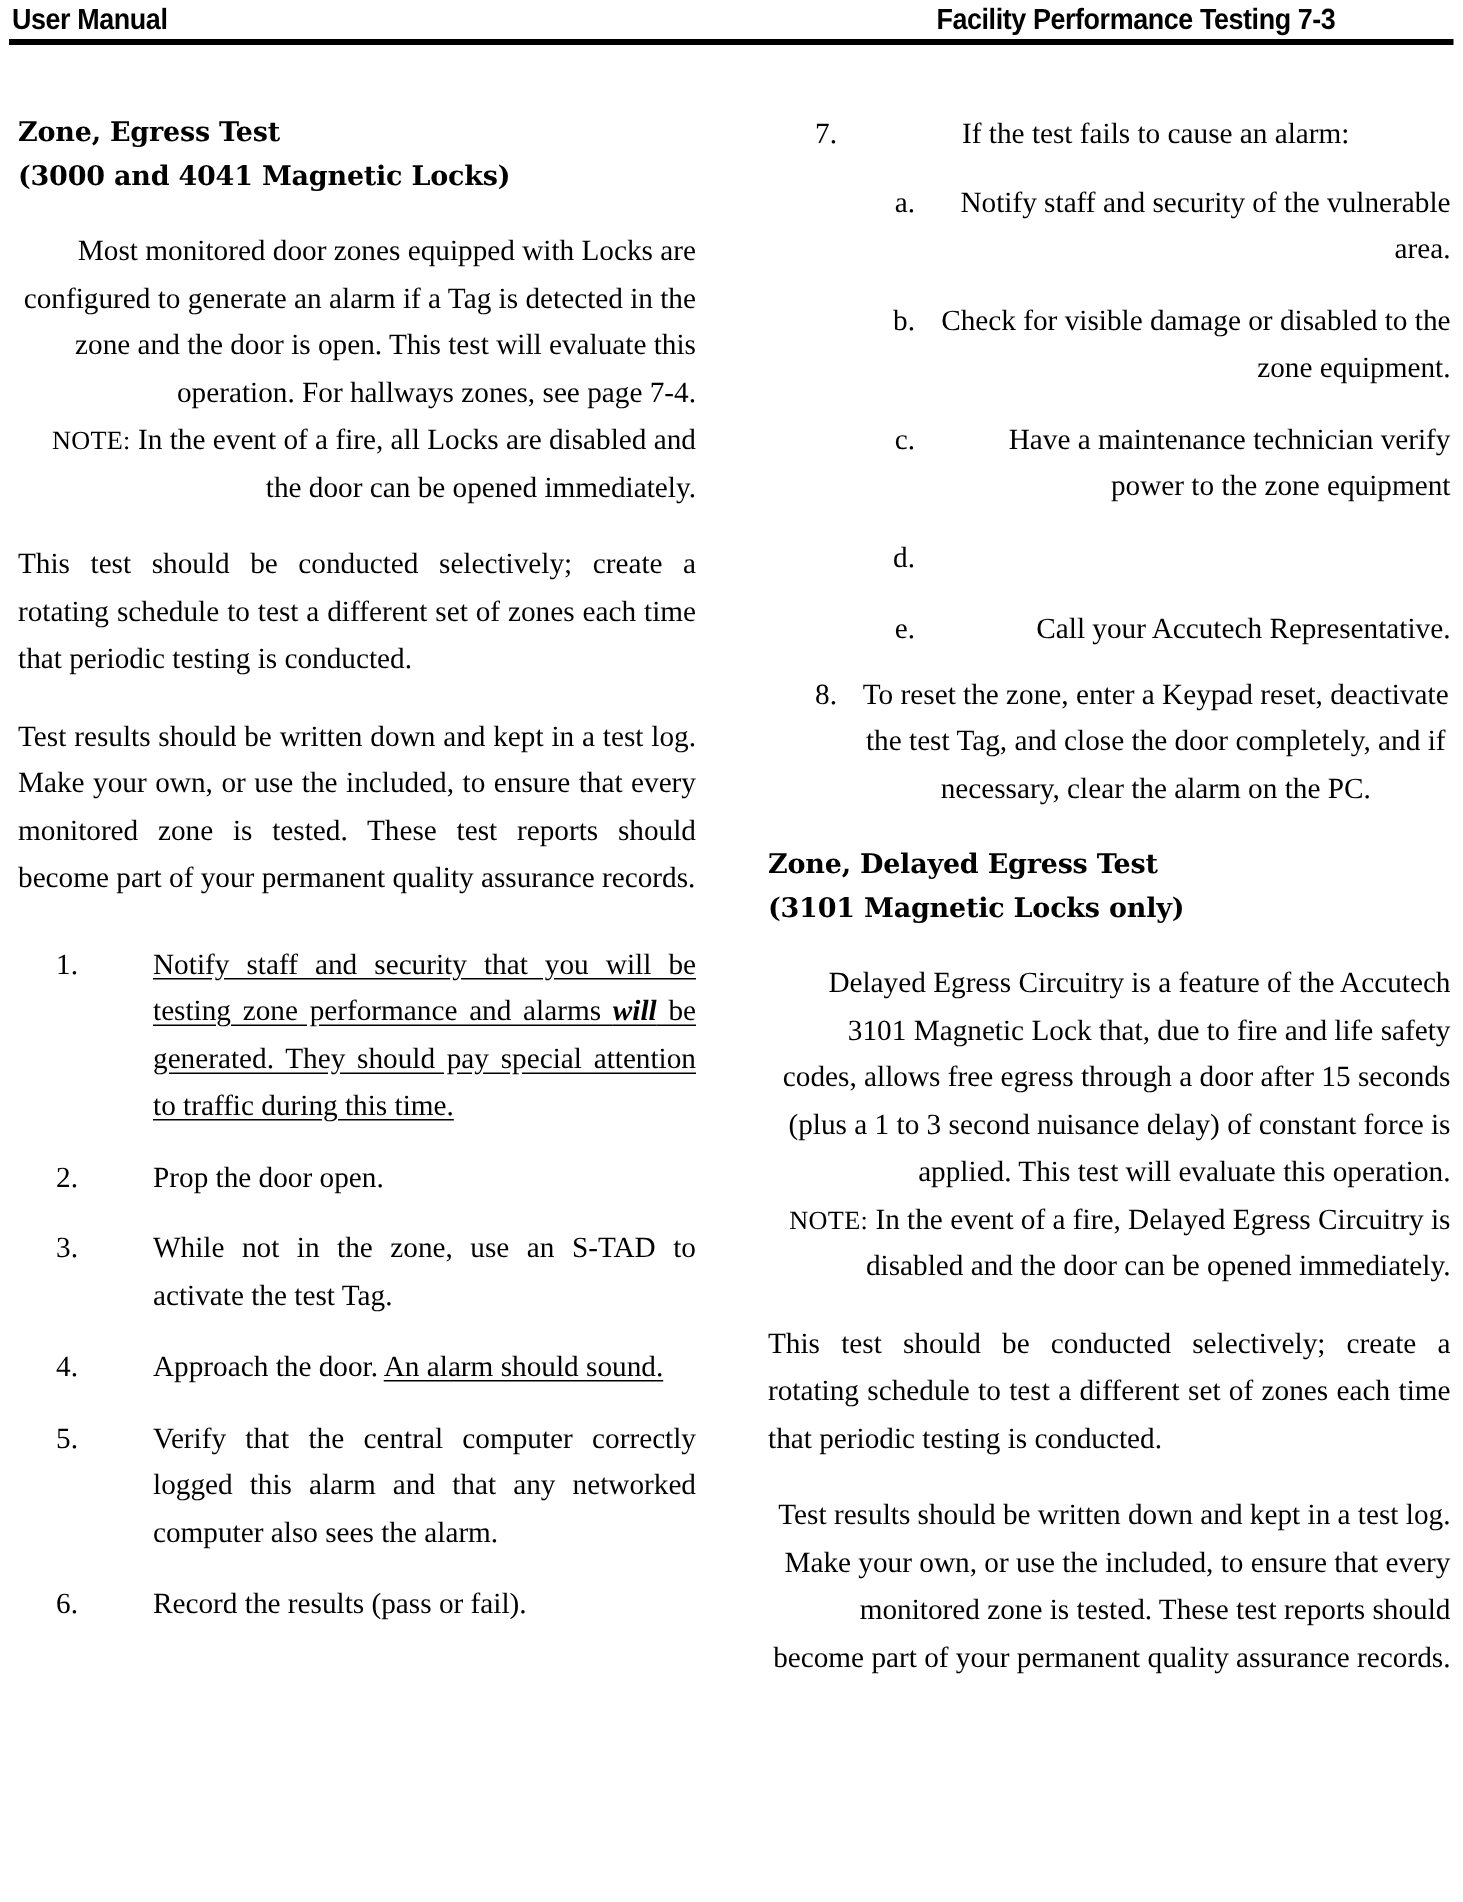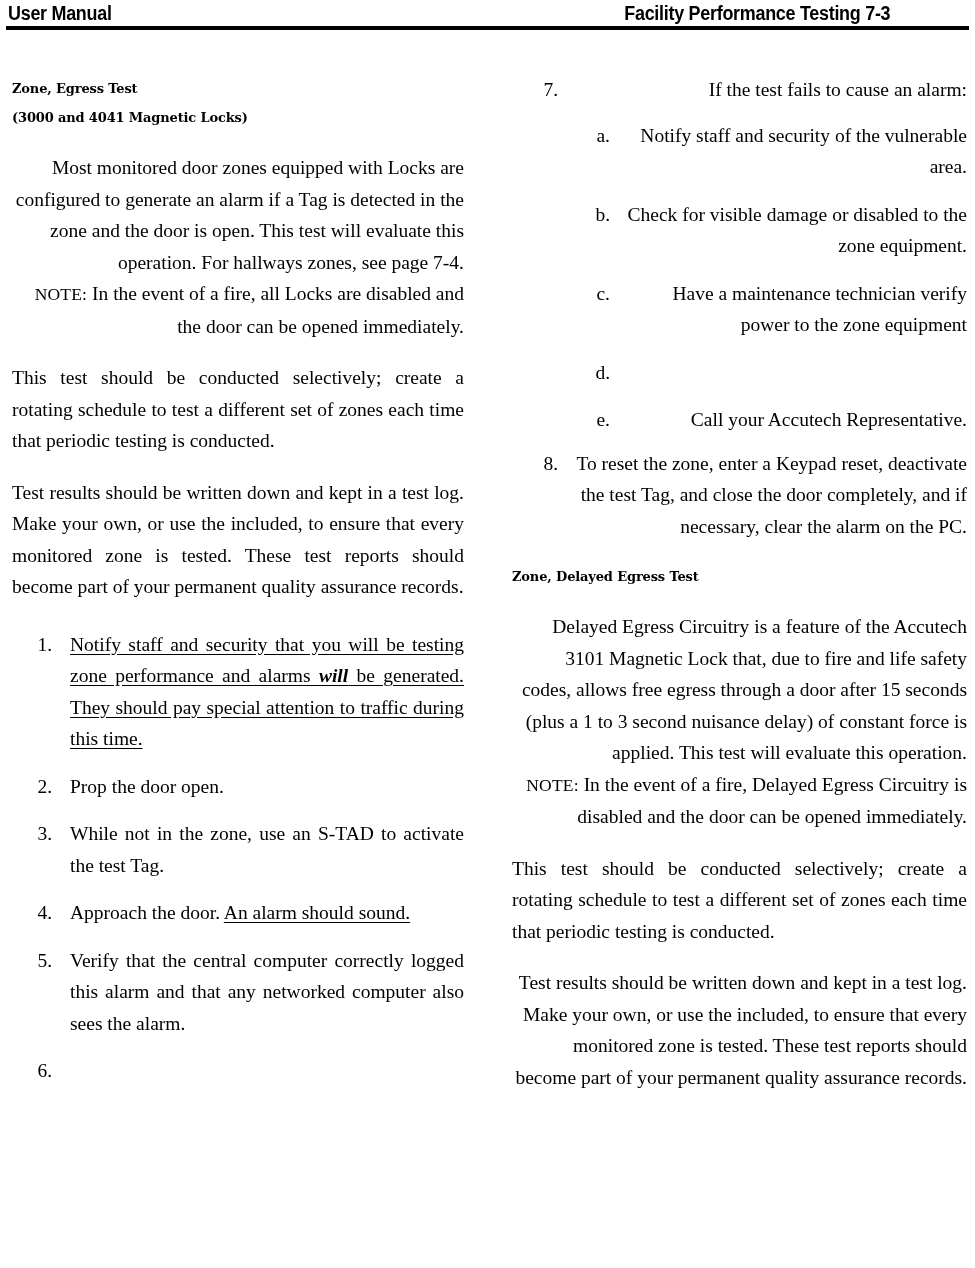--- a/index.html
+++ b/index.html
@@ -52,21 +52,21 @@
     top: 74px;
   }
   .col-left  { left: 12px;  width: 452px; }
   .col-right { left: 512px; width: 455px; }
 
   
   h2.sec-title {
     margin: 0;
     font-family: "DejaVu Serif", "Liberation Serif", serif;
     font-weight: bold;
-    font-size: 13px;
+    font-size: 18px;
     line-height: 29px;
     letter-spacing: -0.15px;
   }
   h2.sec-title .ln { display: block; }
 
   
   p {
     margin: 0;
     font-size: 19.5px;
     line-height: 31.5px;
@@ -95,25 +95,25 @@
   .marker {
     flex: 0 0 auto;
     text-align: right;
     font-size: 19.5px;
     line-height: 31.5px;
   }
   .body-txt { flex: 1 1 auto; }
 
   
   .lvl1 .marker { width: 40px; margin-right: 18px; }
-  .lvl1 .body-txt { text-align: justify; }
+  .lvl1 .body-txt { text-align: justify; margin-left: 32px; }
 
   
   .lvl1r .marker { width: 46px; margin-right: 16px; }
-  .lvl1r .body-txt { text-align: right; }
+  .lvl1r .body-txt { text-align: center; }
 
   
   .lvl2 { margin-top: 4px; }
   .lvl2 .marker { width: 36px; margin-right: 16px; }
   .lvl2 .body-txt { text-align: right; }
   .sub-wrap { padding-left: 62px; margin-top: 14px; }
 
   u.plain { text-decoration: underline; text-underline-offset: 3px; }
   .bi { font-weight: bold; font-style: italic; }
 </style>
@@ -171,20 +171,21 @@
       <span class="body-txt"><span>Approach the door. </span><u class="plain">An alarm should sound.</u></span>
     </li>
 
     <li>
       <span class="marker">5.</span>
       <span class="body-txt">Verify that the central computer correctly logged this alarm and that any networked computer also sees the alarm.</span>
     </li>
 
     <li>
       <span class="marker">6.</span>
+      <span class="body-txt">Record the results (pass or fail).</span>
     </li>
 
   </ol>
 </div>
 
 <div class="col col-right">
 
   <ol class="olist lvl1r">
     <li>
       <span class="marker">7.</span>
@@ -222,20 +223,21 @@
     <li>
       <span class="marker">8.</span>
       <span class="body-txt">To reset the zone, enter a Keypad reset, deactivate the test Tag, and close the door completely, and if necessary, clear the alarm on the PC.</span>
     </li>
   </ol>
 
   <div class="gap-md"></div>
 
   <h2 class="sec-title">
     <span class="ln">Zone, Delayed Egress Test</span>
+    <span class="ln">(3101 Magnetic Locks only)</span>
   </h2>
 
   <div class="gap-md"></div>
 
   <p class="ragged">Delayed Egress Circuitry is a feature of the Accutech 3101 Magnetic Lock that, due to fire and life safety codes, allows free egress through a door after 15 seconds (plus a 1 to 3 second nuisance delay) of constant force is applied. This test will evaluate this operation.</p>
 
   <p class="ragged"><span class="note-lbl">NOTE:</span><span> In the event of a fire, Delayed Egress Circuitry is disabled and the door can be opened immediately.</span></p>
 
   <div class="gap-md"></div>
 

